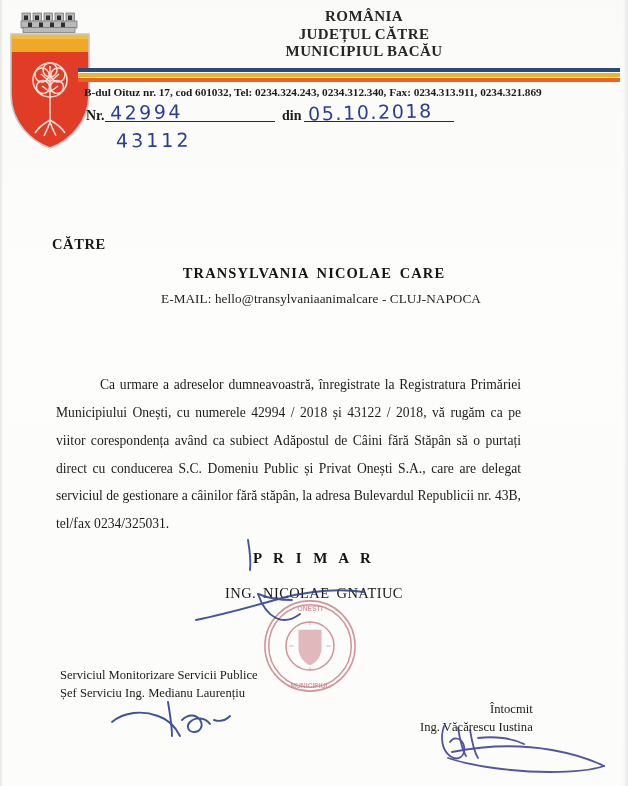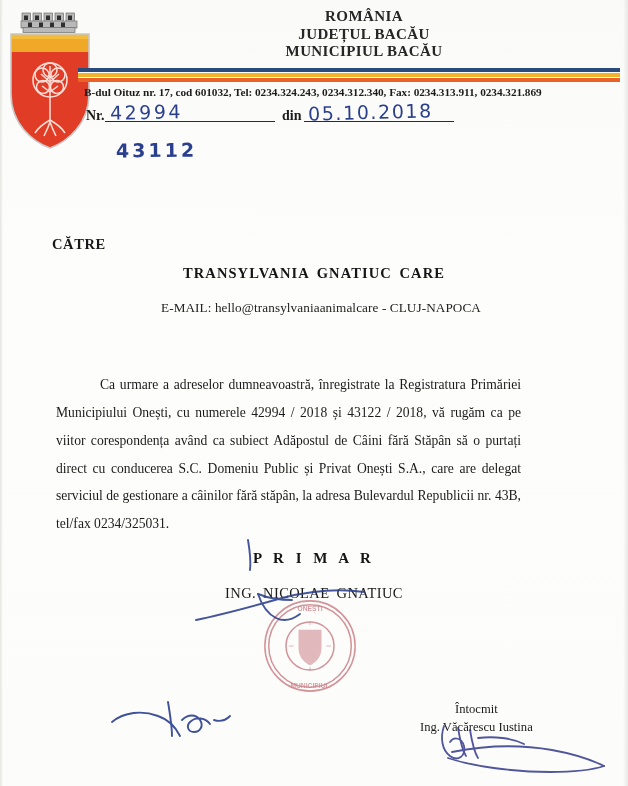--- a/index.html
+++ b/index.html
@@ -135,21 +135,21 @@
   .hand {
     position: absolute;
     font-family: "DejaVu Sans", sans-serif;
     color: #2b3f8f;
     font-size: 19px;
     letter-spacing: 2.5px;
     transform: rotate(-1.2deg);
     white-space: nowrap;
   }
   #hand-nr    { left: 24px;  top: -2px; }
-  #hand-nr2   { left: 30px;  top: 36px; letter-spacing: 3px; transform: rotate(-0.6deg); font-weight: bold; }
+  #hand-nr2   { left: 30px;  top: 26px; letter-spacing: 3px; transform: rotate(-0.6deg); }
   #hand-date  { left: 222px; top: -2px; letter-spacing: 1.6px; transform: rotate(-1.5deg); }
 
   
   #catre {
     position: absolute;
     left: 52px;
     top: 236px;
     font-size: 14.5px;
     font-weight: bold;
     letter-spacing: .6px;
@@ -163,21 +163,21 @@
     text-align: center;
   }
   #recipient-name {
     font-size: 14.5px;
     font-weight: bold;
     letter-spacing: 1.1px;
     word-spacing: 3px;
     color: #151515;
   }
   #recipient-email {
-    margin-top: 18px;
+    margin-top: 9px;
     font-size: 13.2px;
     color: #222222;
     letter-spacing: .1px;
     padding-left: 14px;
   }
 
   #body-paragraph {
     position: absolute;
     left: 56px;
     width: 465px;
@@ -247,21 +247,21 @@
     height: 44px;
   }
 
   #right-sign-block {
     position: absolute;
     left: 420px;
     top: 700px;
     font-size: 12.6px;
     line-height: 1.45;
     color: #1b1b1b;
-    text-align: center;
+    text-align: right;
     white-space: nowrap;
   }
   #right-sign-block .r-line1 { display: block; }
   #right-signature {
     position: absolute;
     left: 432px;
     top: 722px;
     width: 180px;
     height: 60px;
   }
@@ -323,21 +323,21 @@
             <path d="M41,88 C34,92 29,96 26,101 M41,88 C48,92 53,96 56,101 M41,90 C39,96 37,100 35,104 M41,90 C43,96 45,100 47,104"></path>
           </g>
         </g>
         <path d="M2,2 H80 V62 C80,92 58,110 41,116 C24,110 2,92 2,62 Z" fill="none" stroke="#c8c8c8" stroke-width="1.6"></path>
       </svg>
     </div>
   </div>
 
   <div id="header-titles">
     <div class="hline">ROMÂNIA</div>
-    <div class="hline">JUDEȚUL BACĂU</div>
+    <div class="hline">JUDEȚUL CĂTRE</div>
     <div class="hline">MUNICIPIUL BACĂU</div>
   </div>
 
   <div id="tricolor">
     <div class="stripe s-blue" style="background:#2a4a7c"></div>
     <div class="stripe s-gap"></div>
     <div class="stripe s-yellow" style="background:#f0b32a"></div>
     <div class="stripe s-white"></div>
     <div class="stripe s-red" style="background:#e8622a"></div>
   </div>
@@ -351,21 +351,21 @@
     <span class="reg-rule" id="din-rule"></span>
 
     <span class="hand" id="hand-nr">42994</span>
     <span class="hand" id="hand-nr2">43112</span>
     <span class="hand" id="hand-date">05.10.2018</span>
   </div>
 
   <div id="catre">CĂTRE</div>
 
   <div id="recipient-block">
-    <div id="recipient-name">TRANSYLVANIA GNATIUC CARE</div>
+    <div id="recipient-name">TRANSYLVANIA NICOLAE CARE</div>
     <div id="recipient-email">E-MAIL:  hello@transylvaniaanimalcare - CLUJ-NAPOCA</div>
   </div>
 
   <div id="body-paragraph">Ca urmare a adreselor dumneavoastră, înregistrate la Registratura Primăriei Municipiului Onești, cu numerele 42994 / 2018 și 43122 / 2018, vă rugăm ca pe viitor corespondența având ca subiect Adăpostul de Câini fără Stăpân să o purtați direct cu conducerea S.C. Domeniu Public și Privat Onești S.A., care are delegat  serviciul de gestionare a câinilor fără stăpân, la adresa Bulevardul Republicii nr. 43B, tel/fax 0234/325031.</div>
 
   <div id="primar-block">
     <div id="primar-title">P R I M A R</div>
     <div id="primar-name">ING. NICOLAE  GNATIUC</div>
   </div>
 
@@ -389,20 +389,24 @@
 
   <svg id="primar-signature" class="sig-svg" viewBox="0 0 230 110">
     <g fill="none" stroke="#2b3f8f" stroke-width="1.9" stroke-linecap="round" opacity=".88">
       <path d="M52,4 C54,16 55,26 54,34"></path>
       <path d="M0,84 C30,78 58,70 86,62 C110,56 140,52 168,56"></path>
       <path d="M62,58 C66,70 72,78 80,82 C88,86 96,84 104,78"></path>
       <path d="M62,58 C72,62 84,64 96,64"></path>
     </g>
   </svg>
 
+  <div id="left-sign-block">
+    <div>Serviciul  Monitorizare Servicii Publice</div>
+    <div>Șef Serviciu Ing. Medianu Laurențiu</div>
+  </div>
   <svg id="left-signature" class="sig-svg" viewBox="0 0 140 44">
     <g fill="none" stroke="#2b3f8f" stroke-width="1.9" stroke-linecap="round" opacity=".9">
       <path d="M2,22 C14,12 32,10 48,16 C60,20 66,28 70,36"></path>
       <path d="M58,2 C60,14 62,26 62,36"></path>
       <path d="M72,20 C78,14 86,14 90,20 C94,26 90,32 84,32 C78,32 76,26 80,22 C86,16 96,18 100,24"></path>
       <path d="M104,20 C110,22 116,20 120,16"></path>
     </g>
   </svg>
 
   <div id="right-sign-block">

